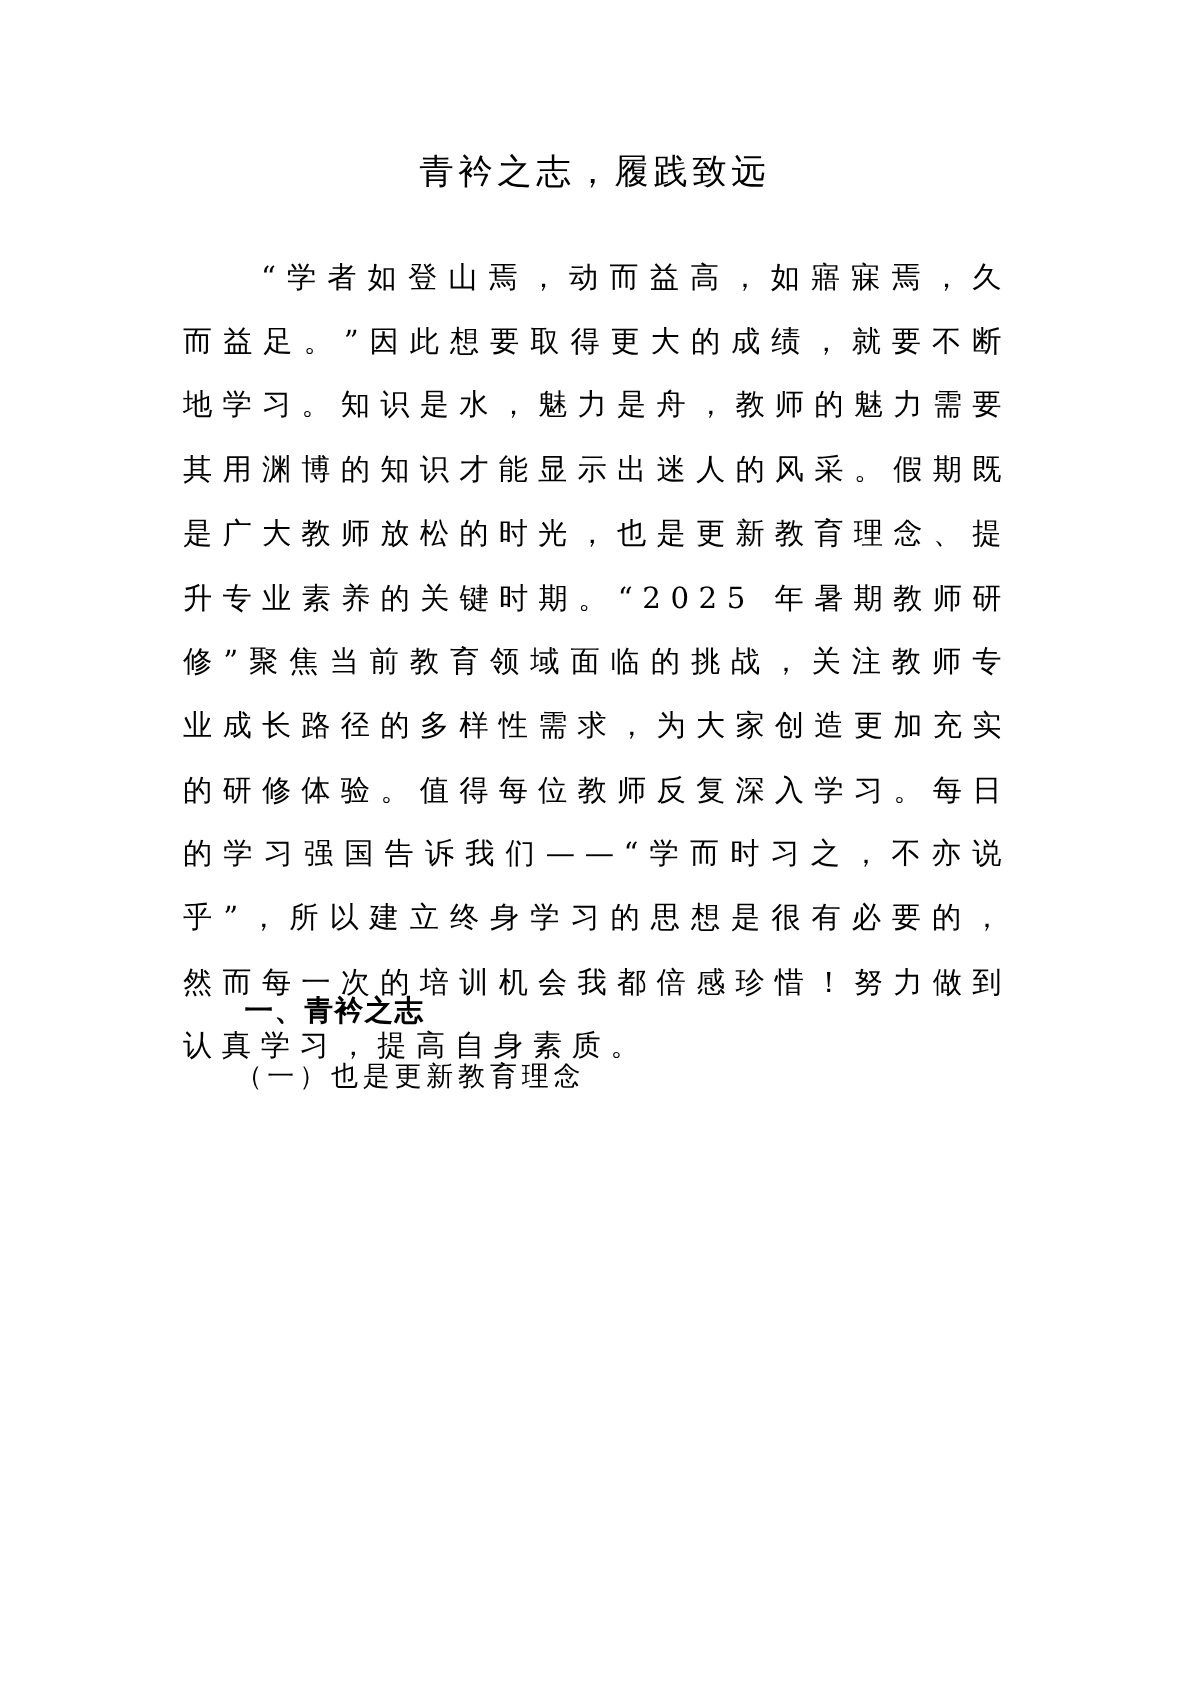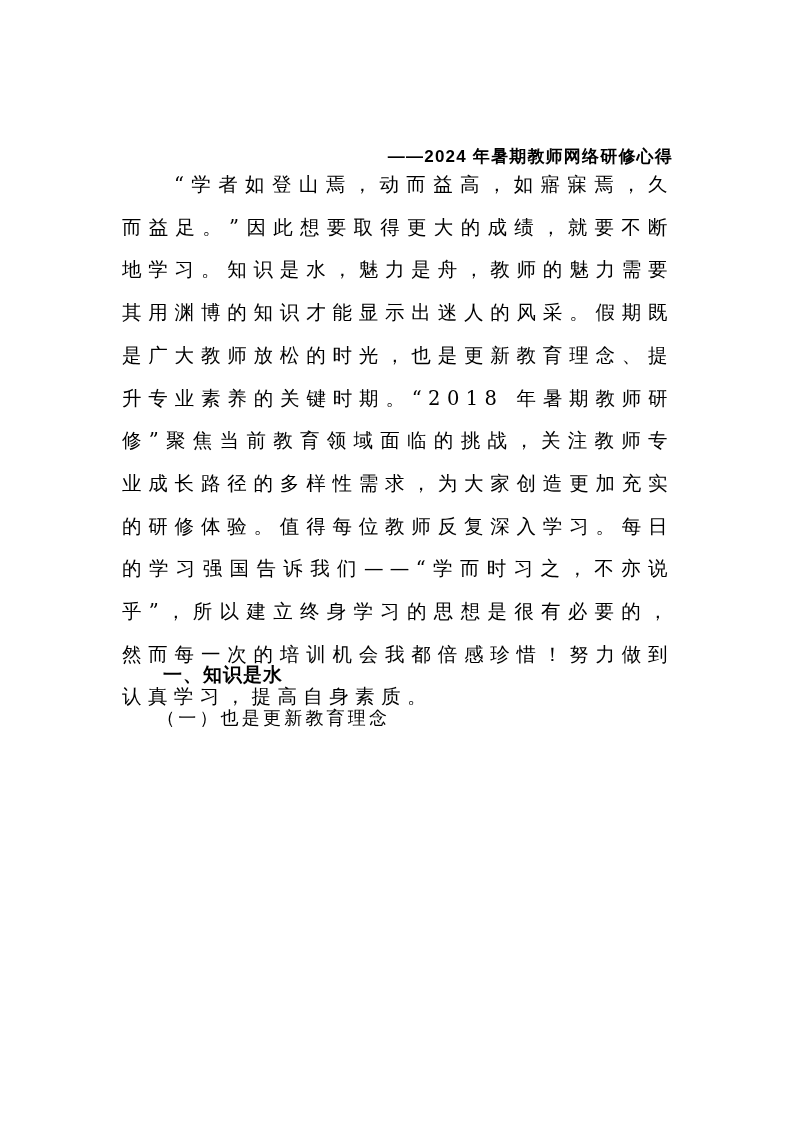--- a/index.html
+++ b/index.html
@@ -33,22 +33,22 @@
     font-family: "DejaVu Serif", serif; font-size: 18px;
     letter-spacing: 3.2px; line-height: 30px;
   }
   .p2 { top: 741px; }
   .p2 .para { text-indent: 45px; margin: 0; }
 </style>
 </head>
 <body>
 
 <div class="page">
-  <div class="subtitle">——2024 年暑期教师网络研修心得</div>
+  <div class="title">青衿之志，履践致远</div>
 
   <div class="body p1">
-    <p class="para">“学者如登山焉，动而益高，如寤寐焉，久而益足。”因此想要取得更大的成绩，就要不断地学习。知识是水，魅力是舟，教师的魅力需要其用渊博的知识才能显示出迷人的风采。假期既是广大教师放松的时光，也是更新教育理念、提升专业素养的关键时期。“2018 年暑期教师研修”聚焦当前教育领域面临的挑战，关注教师专业成长路径的多样性需求，为大家创造更加充实的研修体验。值得每位教师反复深入学习。每日的学习强国告诉我们——“学而时习之，不亦说乎”，所以建立终身学习的思想是很有必要的，然而每一次的培训机会我都倍感珍惜！努力做到认真学习，提高自身素质。</p>
+    <p class="para">“学者如登山焉，动而益高，如寤寐焉，久而益足。”因此想要取得更大的成绩，就要不断地学习。知识是水，魅力是舟，教师的魅力需要其用渊博的知识才能显示出迷人的风采。假期既是广大教师放松的时光，也是更新教育理念、提升专业素养的关键时期。“2025 年暑期教师研修”聚焦当前教育领域面临的挑战，关注教师专业成长路径的多样性需求，为大家创造更加充实的研修体验。值得每位教师反复深入学习。每日的学习强国告诉我们——“学而时习之，不亦说乎”，所以建立终身学习的思想是很有必要的，然而每一次的培训机会我都倍感珍惜！努力做到认真学习，提高自身素质。</p>
   </div>
 
-  <div class="h1">一、知识是水</div>
+  <div class="h1">一、青衿之志</div>
   <div class="h2">（一）也是更新教育理念</div>
 
 </div>
 
 </body></html>

